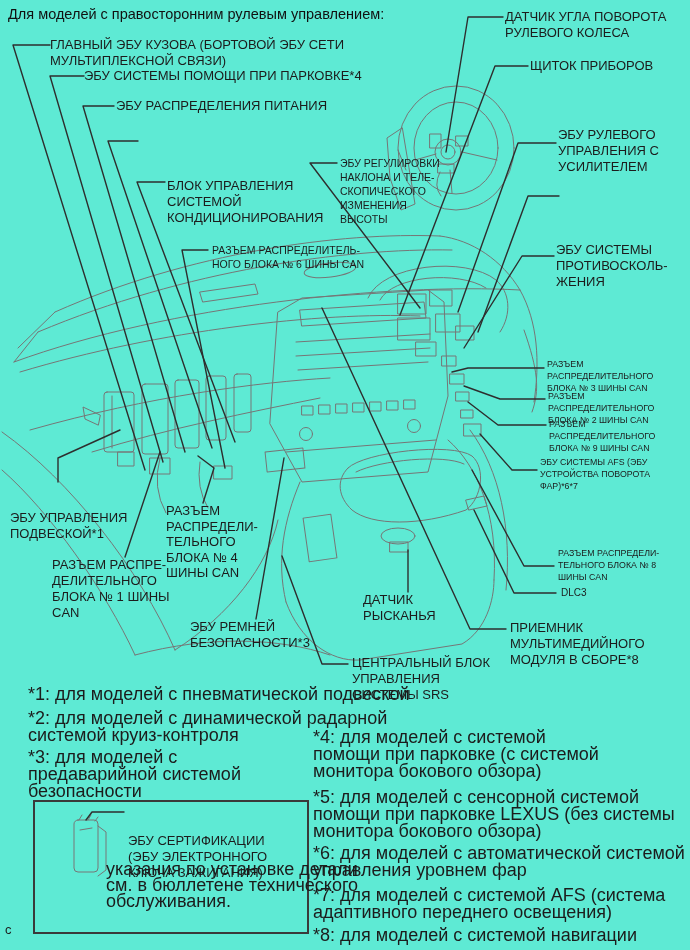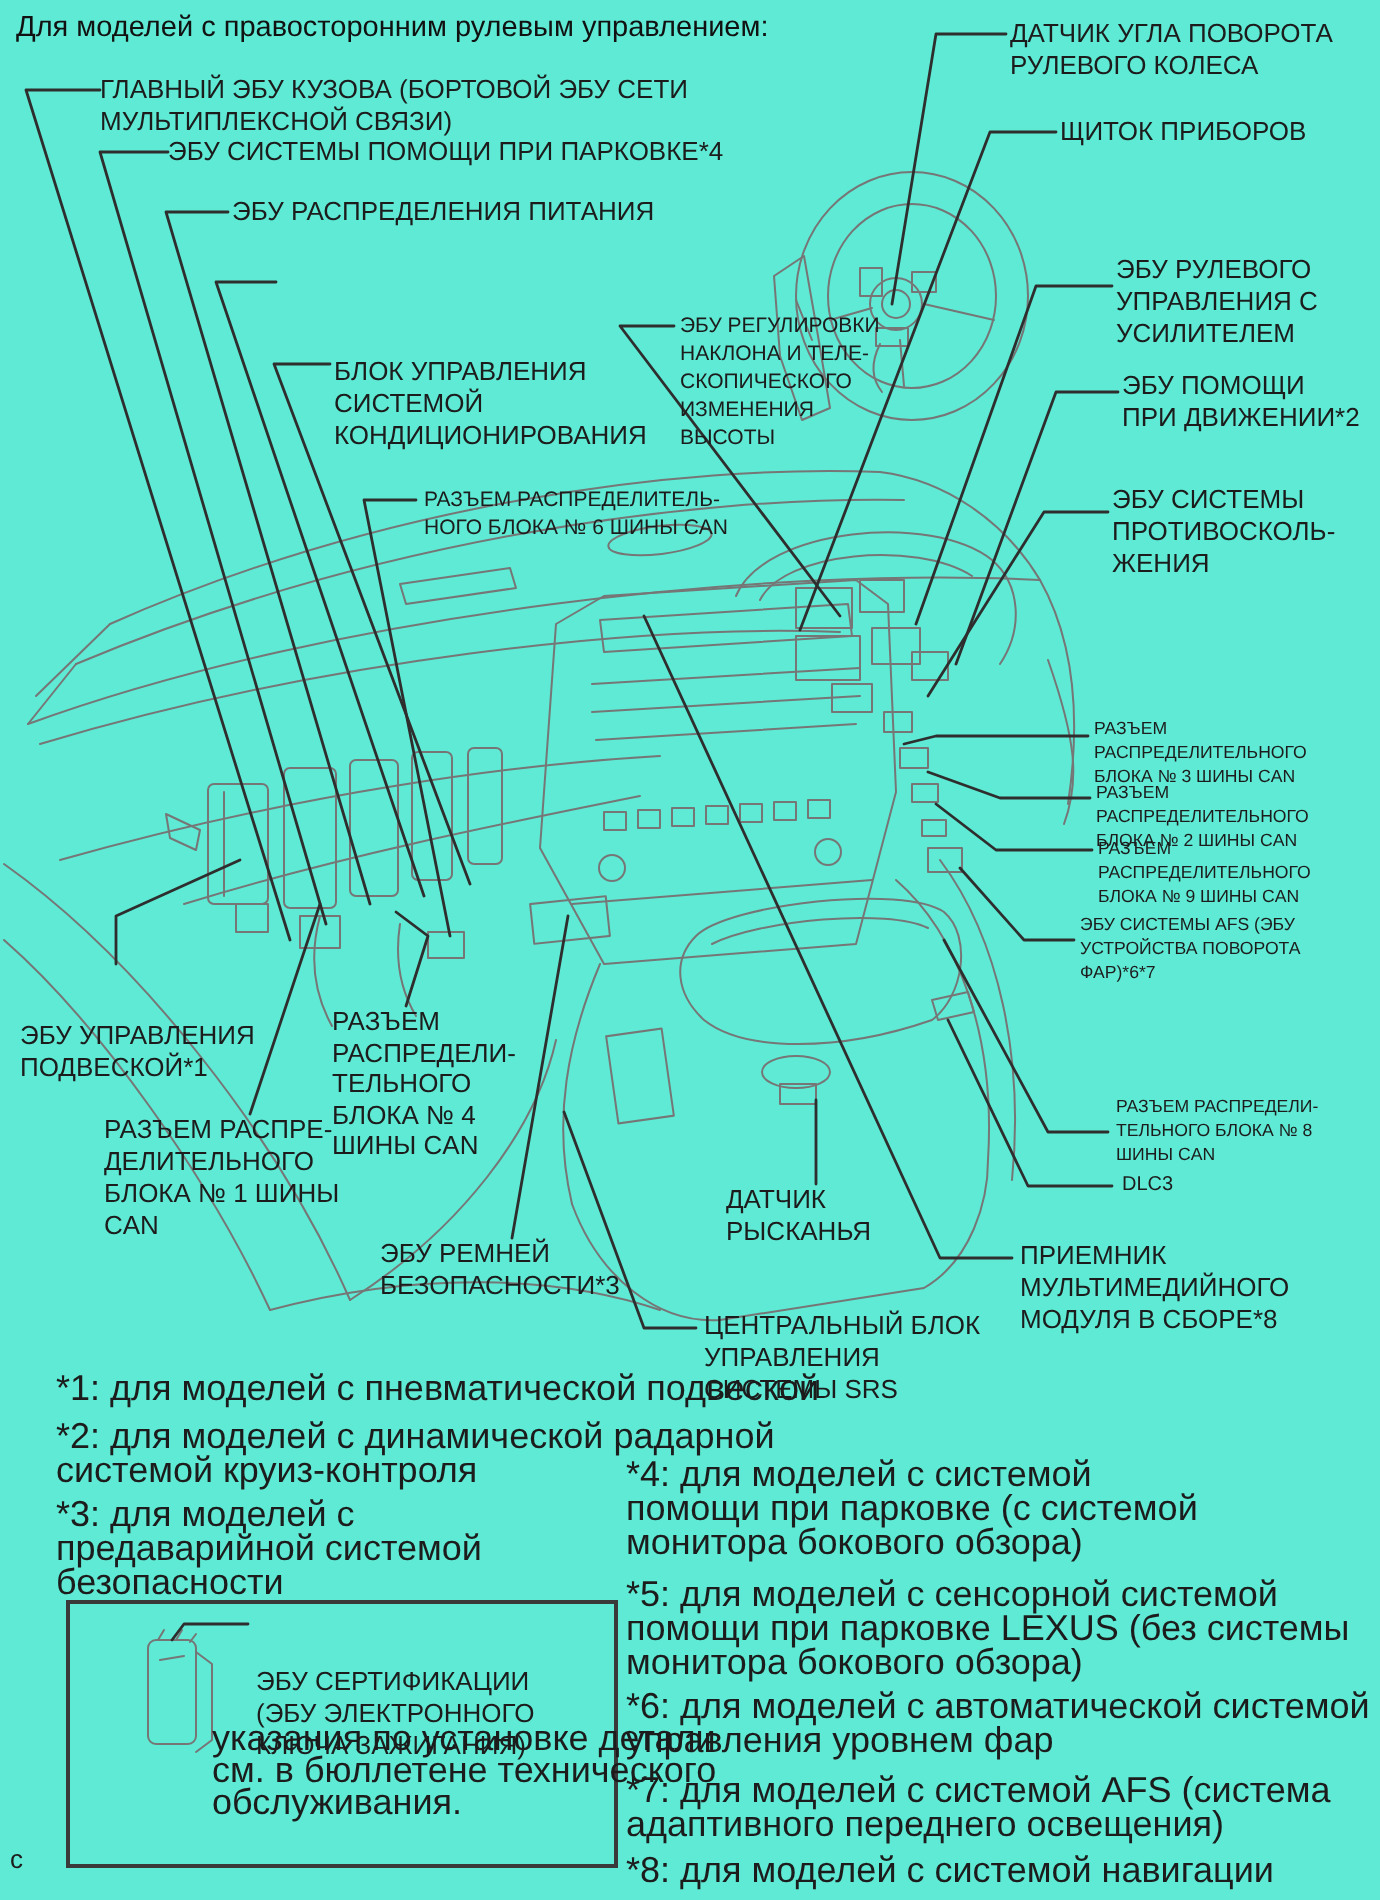--- a/index.html
+++ b/index.html
@@ -158,22 +158,20 @@
 ВЫСОТЫ</div>
   <div class="lbl sm" style="left:212px;top:243px;">РАЗЪЕМ РАСПРЕДЕЛИТЕЛЬ-
 НОГО БЛОКА № 6 ШИНЫ CAN</div>
 
   <div class="lbl" style="left:505px;top:9px;">ДАТЧИК УГЛА ПОВОРОТА
 РУЛЕВОГО КОЛЕСА</div>
   <div class="lbl" style="left:530px;top:58px;">ЩИТОК ПРИБОРОВ</div>
   <div class="lbl" style="left:558px;top:127px;">ЭБУ РУЛЕВОГО
 УПРАВЛЕНИЯ С
 УСИЛИТЕЛЕМ</div>
-  <div class="lbl" style="left:561px;top:185px;">ЭБУ ПОМОЩИ
-ПРИ ДВИЖЕНИИ*2</div>
   <div class="lbl" style="left:556px;top:242px;">ЭБУ СИСТЕМЫ
 ПРОТИВОСКОЛЬ-
 ЖЕНИЯ</div>
 
   <div class="lbl xs" style="left:547px;top:358px;">РАЗЪЕМ
 РАСПРЕДЕЛИТЕЛЬНОГО
 БЛОКА № 3 ШИНЫ CAN</div>
   <div class="lbl xs" style="left:548px;top:390px;">РАЗЪЕМ
 РАСПРЕДЕЛИТЕЛЬНОГО
 БЛОКА № 2 ШИНЫ CAN</div>

